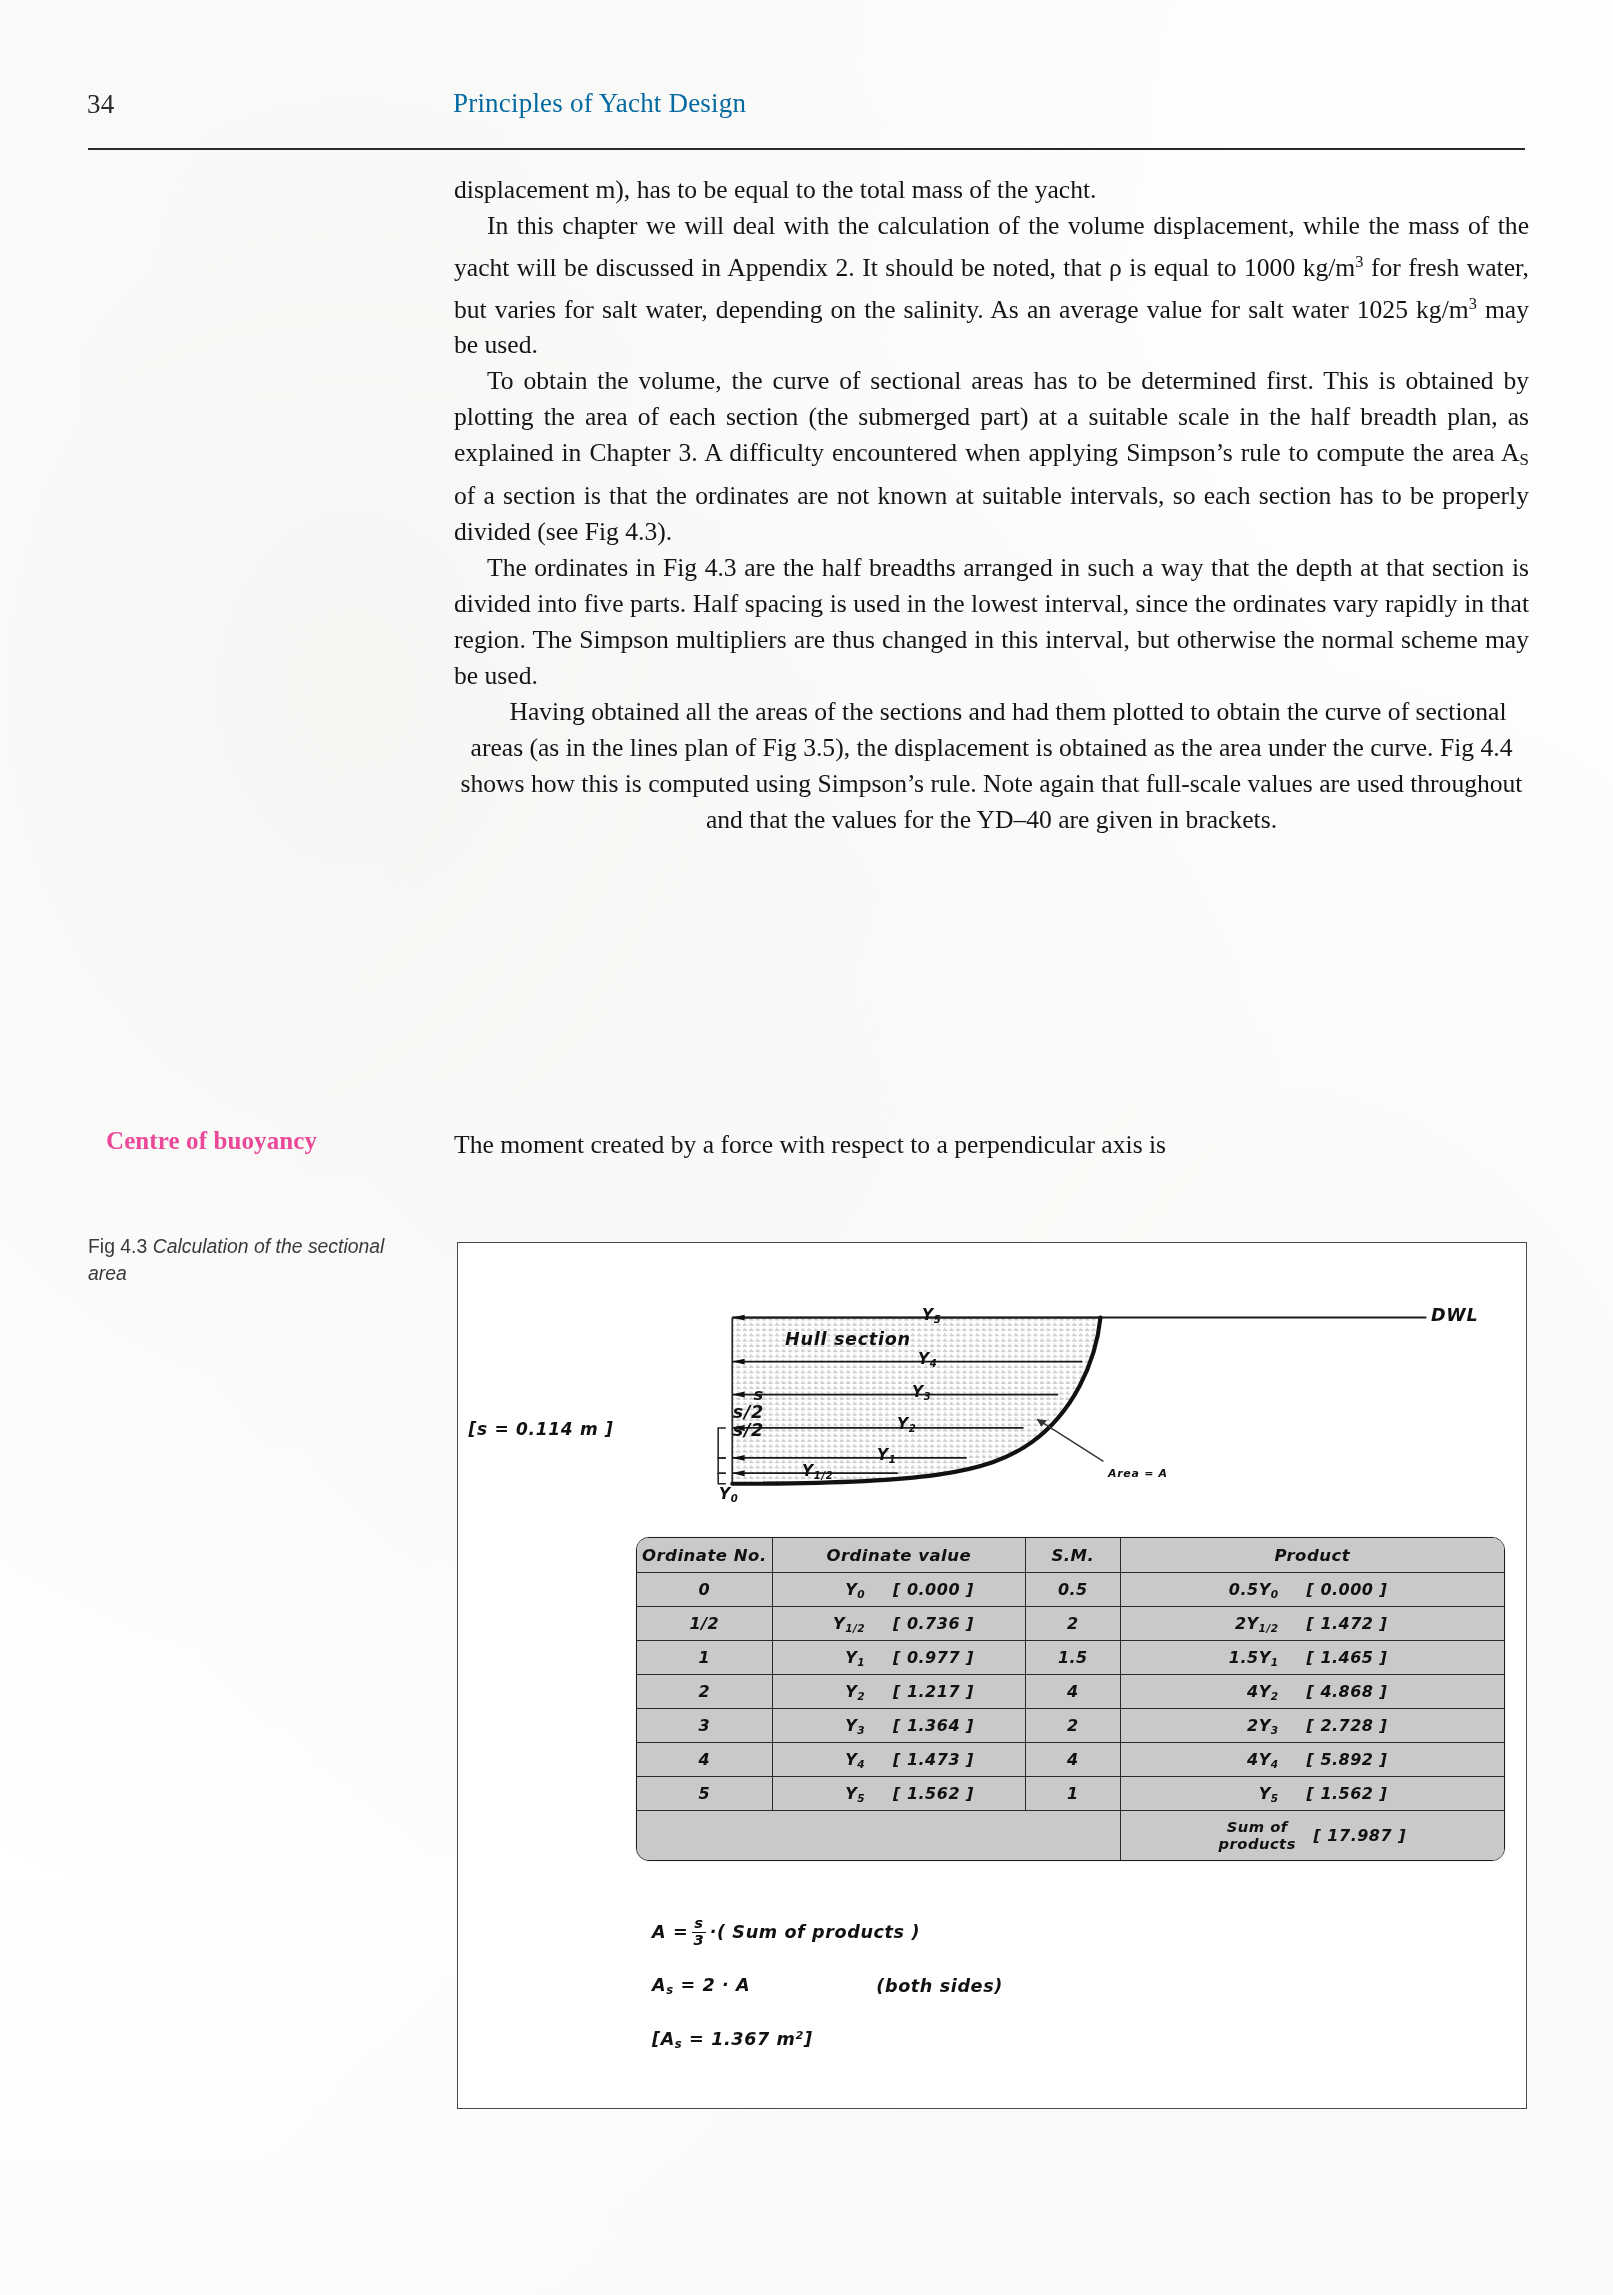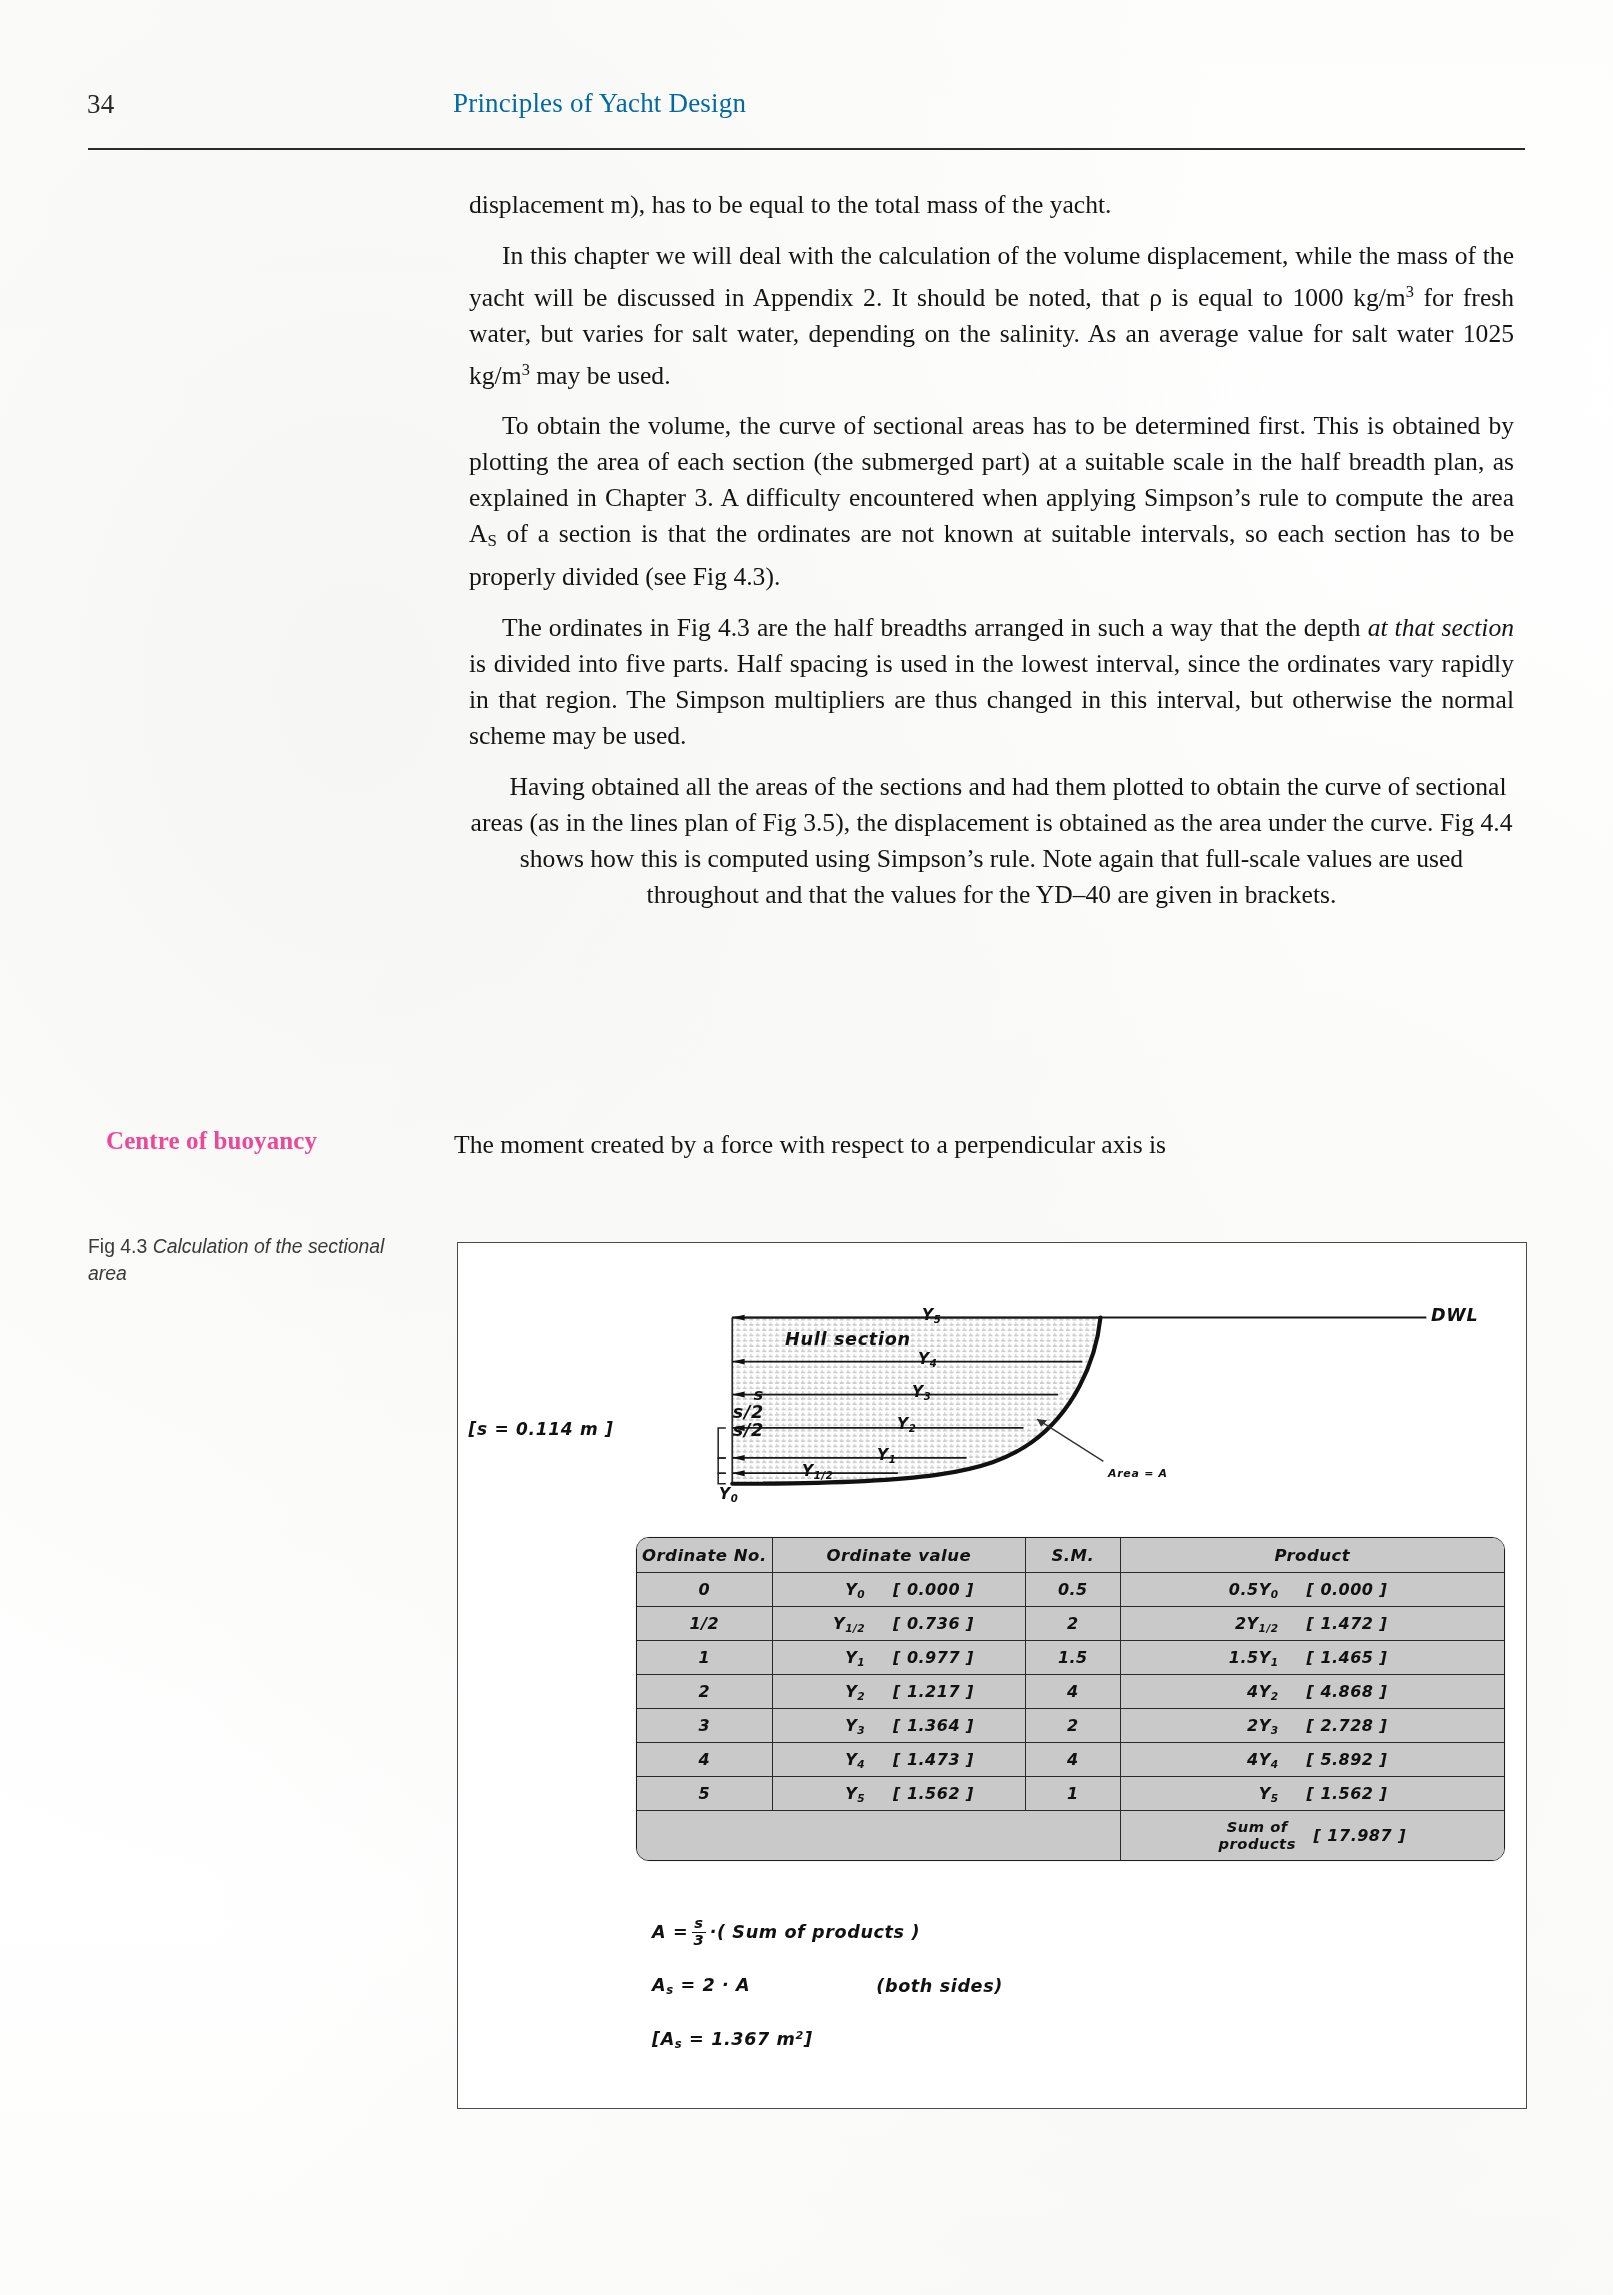--- a/index.html
+++ b/index.html
@@ -35,31 +35,31 @@
   .header-rule{
     position:absolute;left:88px;top:148px;width:1437px;height:1.8px;
     background:#2b2b2b;
   }
 
   
   .body-col{
     position:absolute;left:454px;top:172px;width:1075px;
   }
   .body-col p{
-    margin:15px;
+    margin:0;
     font-size:25.6px;
     line-height:36px;
     text-align:justify;
     text-justify:inter-word;
     color:#151515;
     -webkit-hyphens:none;hyphens:none;
   }
   .body-col p.indent{ text-indent:33px; }
   .body-col p.last{ text-align:center; }
-  .it{ font-style:italic; }
+  .it{ }
   sub{ font-size:.66em; vertical-align:-.25em; }
   sup{ font-size:.64em; vertical-align:.52em; }
 
   
   .margin-head{
     position:absolute;left:106px;top:1127px;
     font-size:25px;font-weight:bold;color:#ec4899;
     letter-spacing:0.1px;
   }
   .cb-line{

